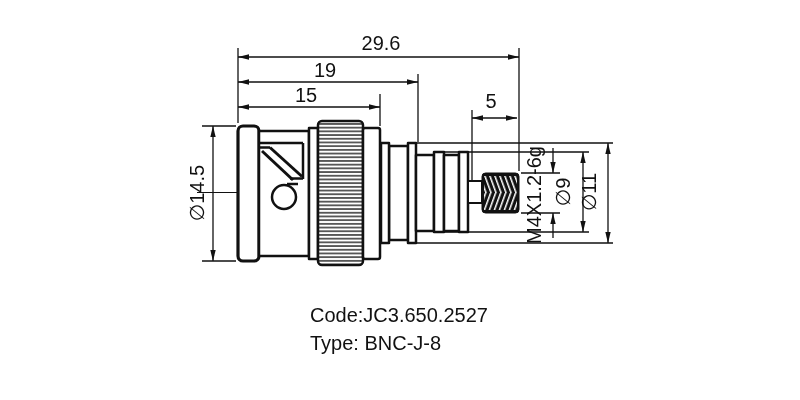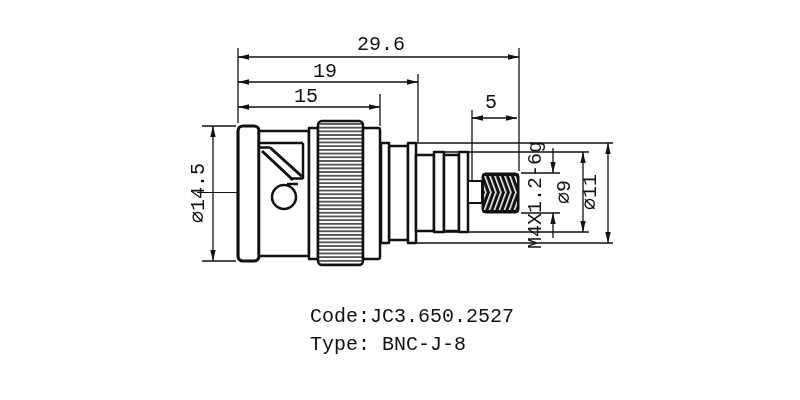--- a/index.html
+++ b/index.html
@@ -1,17 +1,17 @@
 <!DOCTYPE html>
 <html><head>
 <meta charset="utf-8">
 <style>
   html,body{margin:0;padding:0;background:#fff;}
   .stage{position:relative;width:800px;height:360px;background:#fff;overflow:hidden;
-         font-family:Liberation Mono, monospace;text-align:right;}
+         font-family:Liberation Sans, sans-serif;text-align:right;}
   svg{position:absolute;left:0;top:0;}
   text{fill:#111;}
   .dim-text{font-size:20px;}
   .title-text{font-size:20px;}
 </style>
 </head>
 <body>
 
 <div class="stage">
 <svg width="800" height="400" viewBox="0 0 800 400">

